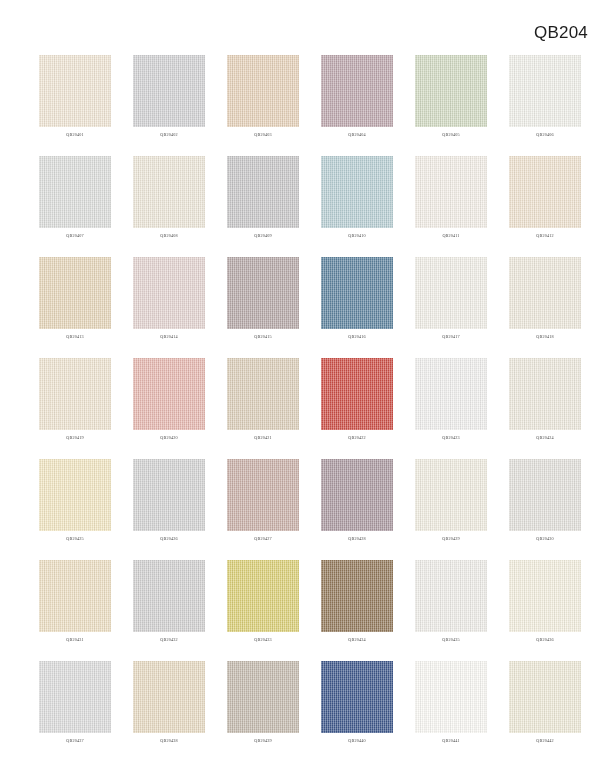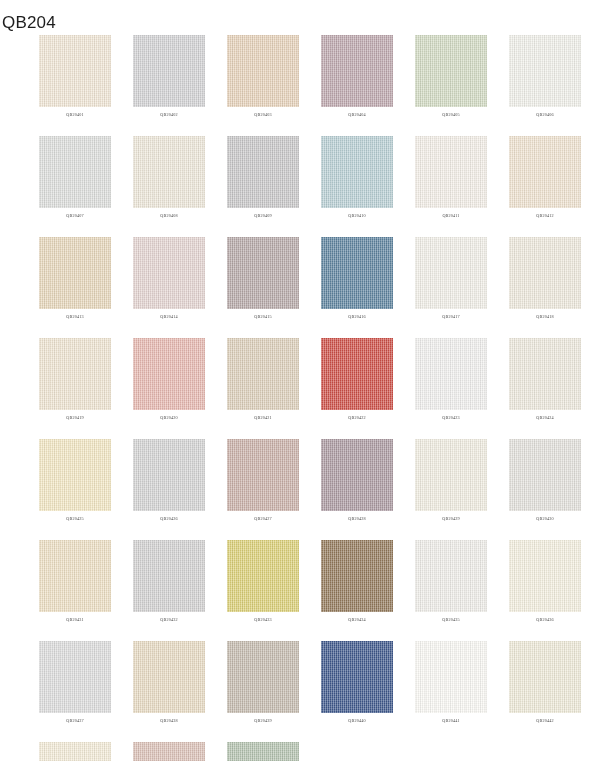--- a/index.html
+++ b/index.html
@@ -15,29 +15,29 @@
     position: relative;
   }
   .page {
     width: 600px;
     height: 761px;
     background: #ffffff;
     position: relative;
     box-sizing: border-box;
   }
   .catalog-title {
-    text-align: left;
+    text-align: right;
     font-family: "Liberation Sans", "DejaVu Sans", sans-serif;
     font-size: 17px;
     font-weight: 400;
     color: #1d1d1d;
     letter-spacing: 0.2px;
     padding-top: 11px;
     line-height: 20px;
-    margin: 2px;
+    margin: 12px;
   }
   .swatch-grid {
     margin: 0;
     padding: 0 0 0 0;
     position: relative;
     width: 600px;
   }
   .swatch-row {
     display: flex;
     justify-content: flex-start;

